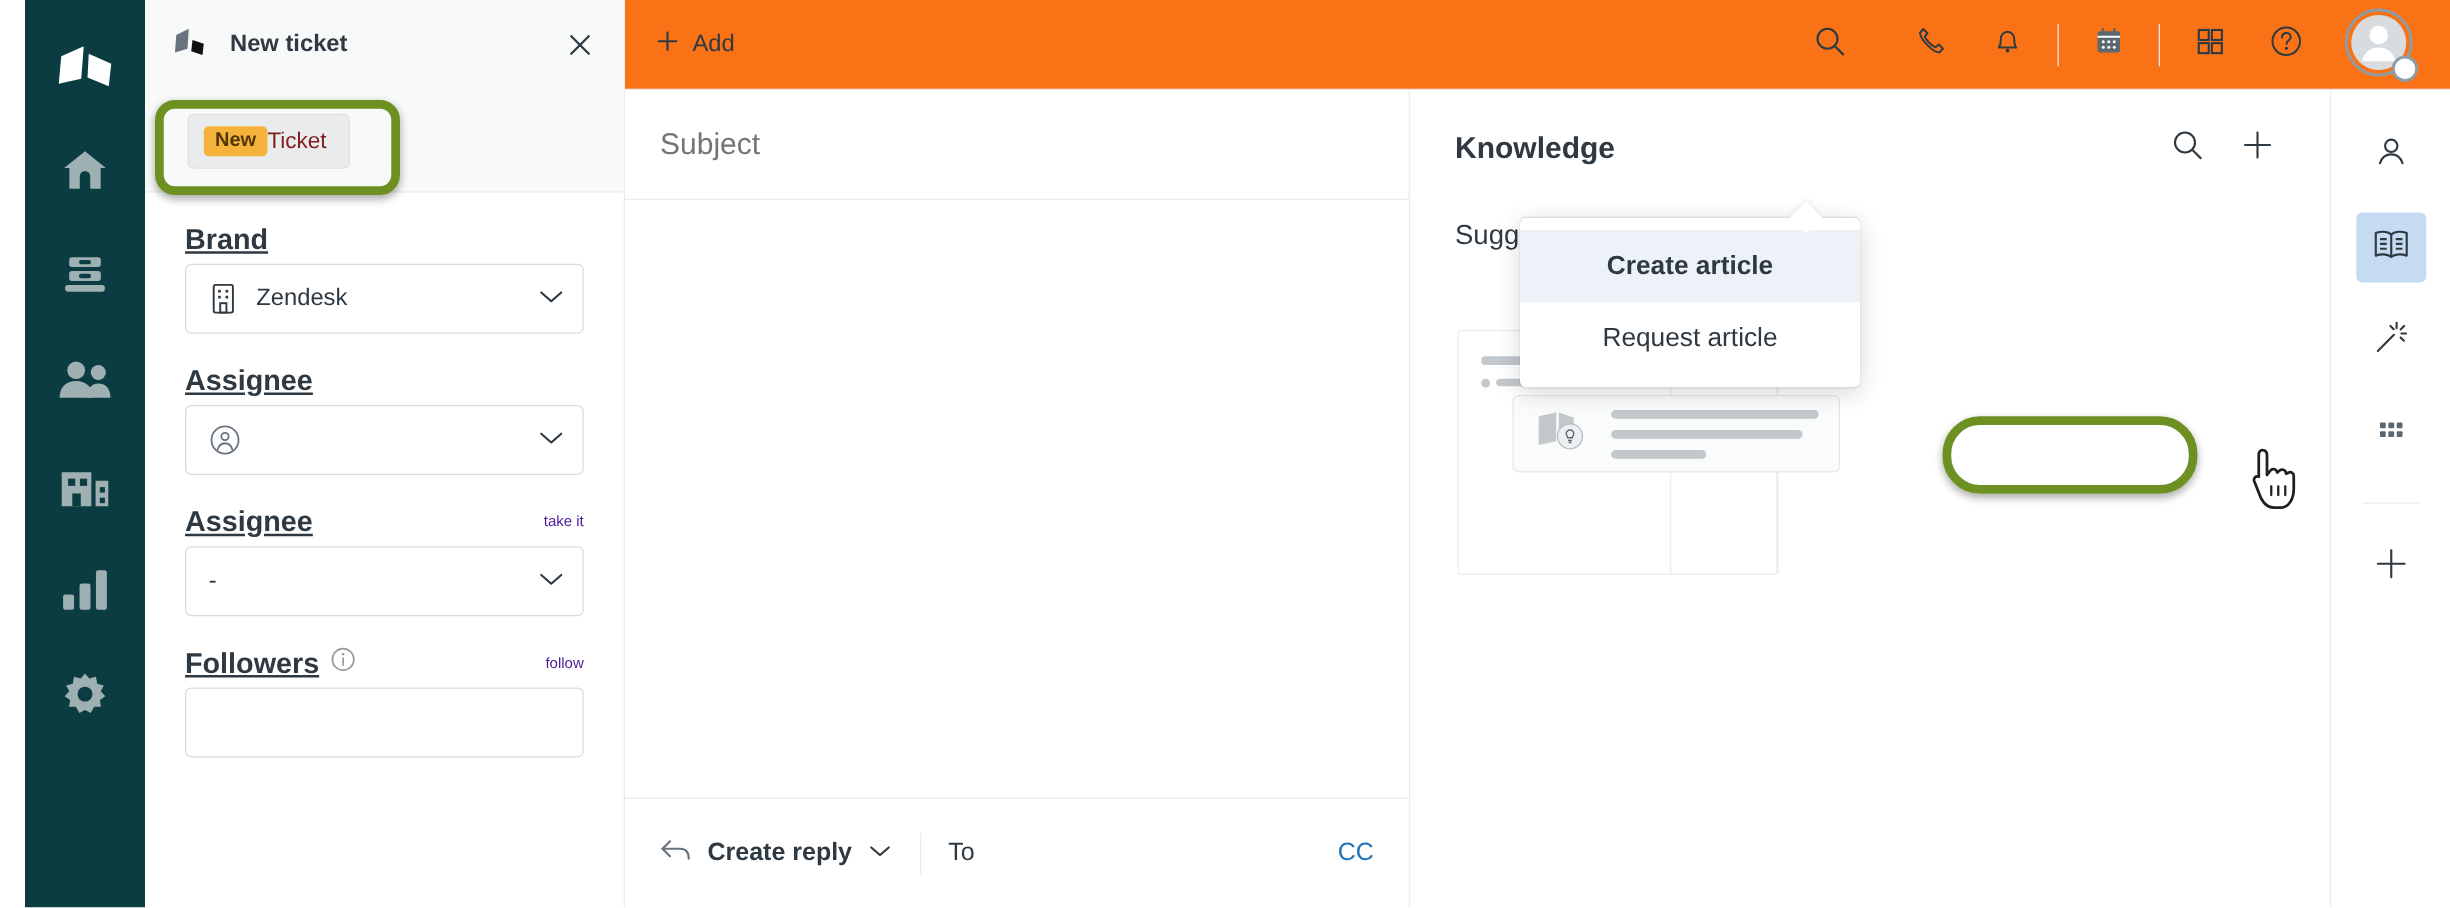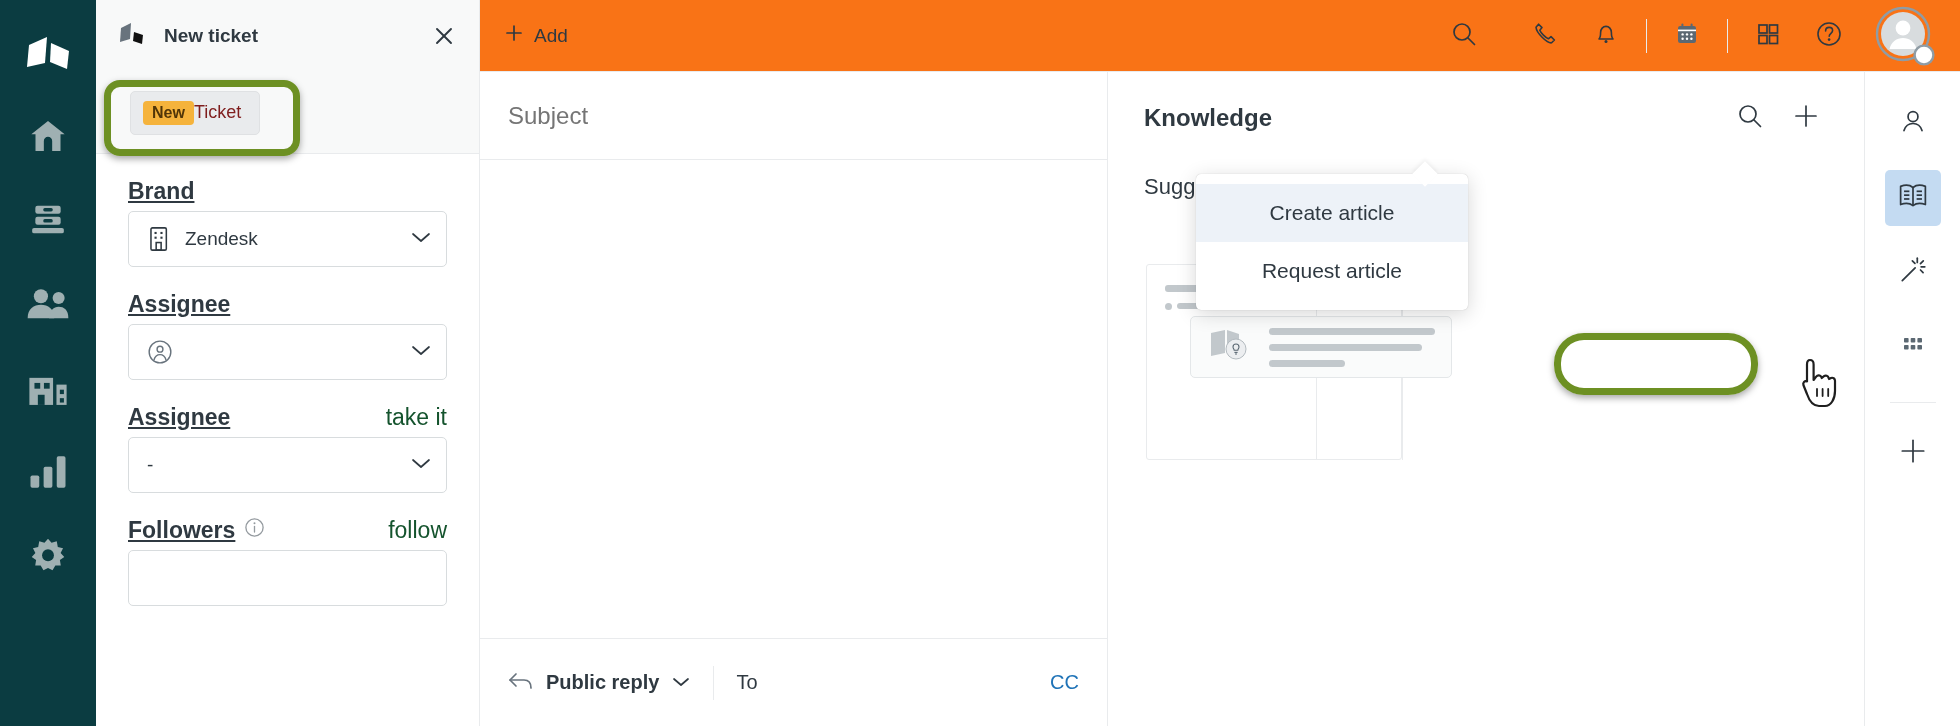--- a/index.html
+++ b/index.html
@@ -3,21 +3,21 @@
 <meta charset="utf-8">
 <style>
   * { box-sizing: border-box; margin: 0; padding: 0; }
   html, body {
     width: 1960px; height: 726px;
     overflow: hidden;
     font-family: "Liberation Sans", sans-serif;
     background: #ffffff;
     color: #2f3941;
   }
-  .app { position: relative; width: 1960px; height: 726px; display: flex; }
+  .app { position: relative; width: 1960px; height: 726px; display: flex; padding-left: 20px; }
 
   
   .nav-rail {
     width: 96px; height: 726px;
     background: #0b3c41;
     display: flex; flex-direction: column; align-items: center;
     padding-top: 14px;
     flex: none;
   }
   .nav-logo { width: 96px; height: 80px; display:flex; align-items:center; justify-content:center; }
@@ -76,21 +76,21 @@
   .tp-body { flex: 1; padding: 26px 32px 0 32px; overflow: hidden; }
   .field { margin-bottom: 26px; }
   .field-head {
     display: flex; align-items: center; justify-content: space-between;
     margin-bottom: 9px; height: 22px;
   }
   .field-label {
     font-size: 23px; font-weight: 700; color: #2f3941;
     display: flex; align-items: center; gap: 9px; text-decoration: underline;
   }
-  .field-action { font-size: 23px; color: #14532d; cursor: pointer; }
+  .field-action { font-size: 12px; color: #4c1d95; cursor: pointer; }
   .select-box {
     height: 56px;
     border: 1px solid #d8dcde;
     border-radius: 5px;
     display: flex; align-items: center;
     padding: 0 14px 0 18px;
     gap: 14px;
     background: #fff;
     cursor: pointer;
   }
@@ -219,21 +219,21 @@
     width: 18px; height: 18px; background: #fff;
     transform: rotate(45deg);
     box-shadow: -2px -2px 4px rgba(0,0,0,0.05);
   }
   .k-menu-item {
     height: 58px;
     display: flex; align-items: center; justify-content: center;
     font-size: 21px; color: #2f3941;
     cursor: pointer;
   }
-  .k-menu-item.highlight { background: #edf2f8; }
+  .k-menu-item.highlight { background: #edf2f8; font-weight: bold; }
 
   
   .right-rail {
     width: 96px; flex: none;
     border-left: 1px solid #e9ebed;
     background: #fff;
     display: flex; flex-direction: column; align-items: center;
     padding-top: 24px;
   }
   .rr-item {
@@ -551,21 +551,21 @@
         </div>
         <div class="compose-area"></div>
         <div class="reply-bar">
           <div class="reply-type">
             <span>
               <svg width="26" height="22" viewBox="0 0 26 22" fill="none" stroke="#68737d" stroke-width="1.7" stroke-linecap="round" stroke-linejoin="round">
                 <polyline points="8,4 2,10 8,16"></polyline>
                 <path d="M2,10 H16 C21,10 23,13 23,18"></path>
               </svg>
             </span>
-            <span class="reply-type-label">Public reply</span>
+            <span class="reply-type-label">Create reply</span>
             <span>
               <svg width="20" height="13" viewBox="0 0 20 13" fill="none" stroke="#2f3941" stroke-width="1.7" stroke-linecap="round" stroke-linejoin="round">
                 <polyline points="3,4 10,10 17,4"></polyline>
               </svg>
             </span>
           </div>
           <div class="reply-div"></div>
           <span class="to-label">To</span>
           <div class="reply-spacer"></div>
           <span class="cc-link">CC</span>

